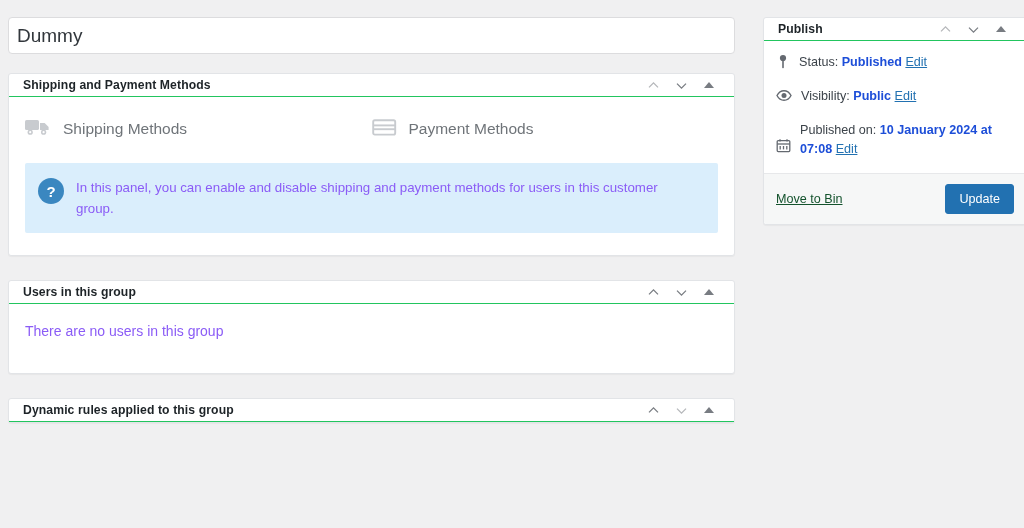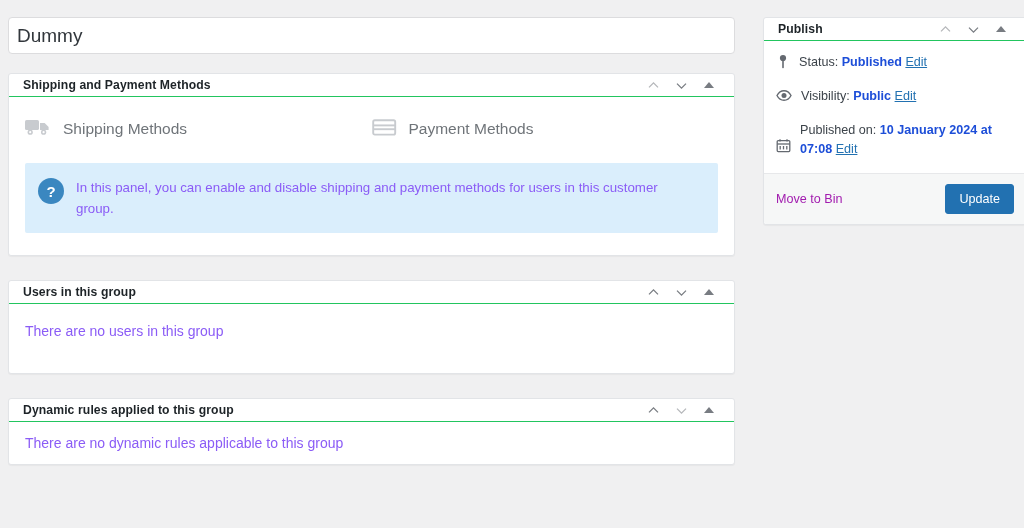--- a/index.html
+++ b/index.html
@@ -154,21 +154,22 @@
   .major-actions {
     display: flex;
     align-items: center;
     justify-content: space-between;
     border-top: 1px solid #e7e8ea;
     background: #f6f7f7;
     padding: 10px 12px;
     border-radius: 0 0 3px 3px;
   }
   .delete-link {
-    color: #a21caf;
+    color: #14532d;
+    text-decoration: underline;
     font-size: 12.6px;
     cursor: pointer;
   }
   .btn-primary {
     background: #2271b1;
     border: 1px solid #2271b1;
     color: #fff;
     font-family: "Liberation Sans", sans-serif;
     font-size: 12.6px;
     padding: 6px 13px;
@@ -282,21 +283,20 @@
                 <path d="M4 7.5 L10 13.5 L16 7.5"></path>
               </svg>
           </button>
           <button class="handle-btn">
             <svg width="12" height="12" viewBox="0 0 12 12">
                 <polygon points="6,3 11,9 1,9" fill="#787c82"></polygon>
               </svg>
           </button>
         </div>
       </div>
-      <div class="empty-body compact">There are no dynamic rules applicable to this group</div>
     </div>
 
   </div>
 
   <div class="col-side">
     <div class="side-box">
 
       <div class="postbox-header">
         <h2 class="postbox-title">Publish</h2>
         <div class="handle-actions">

